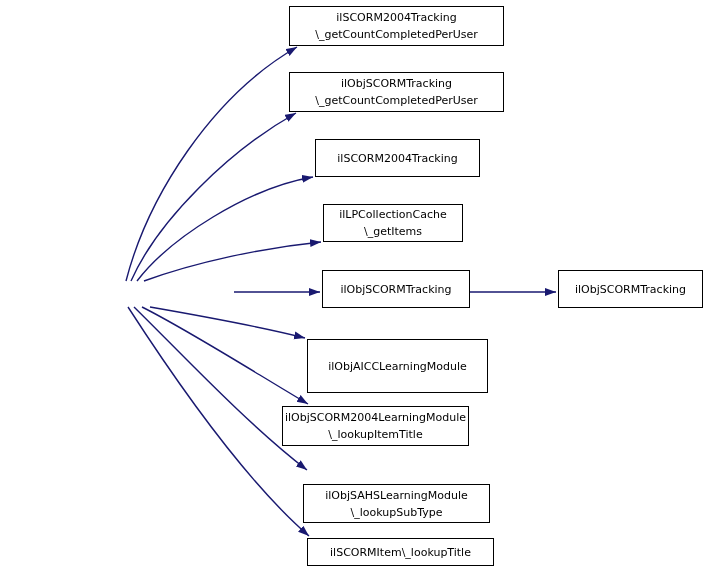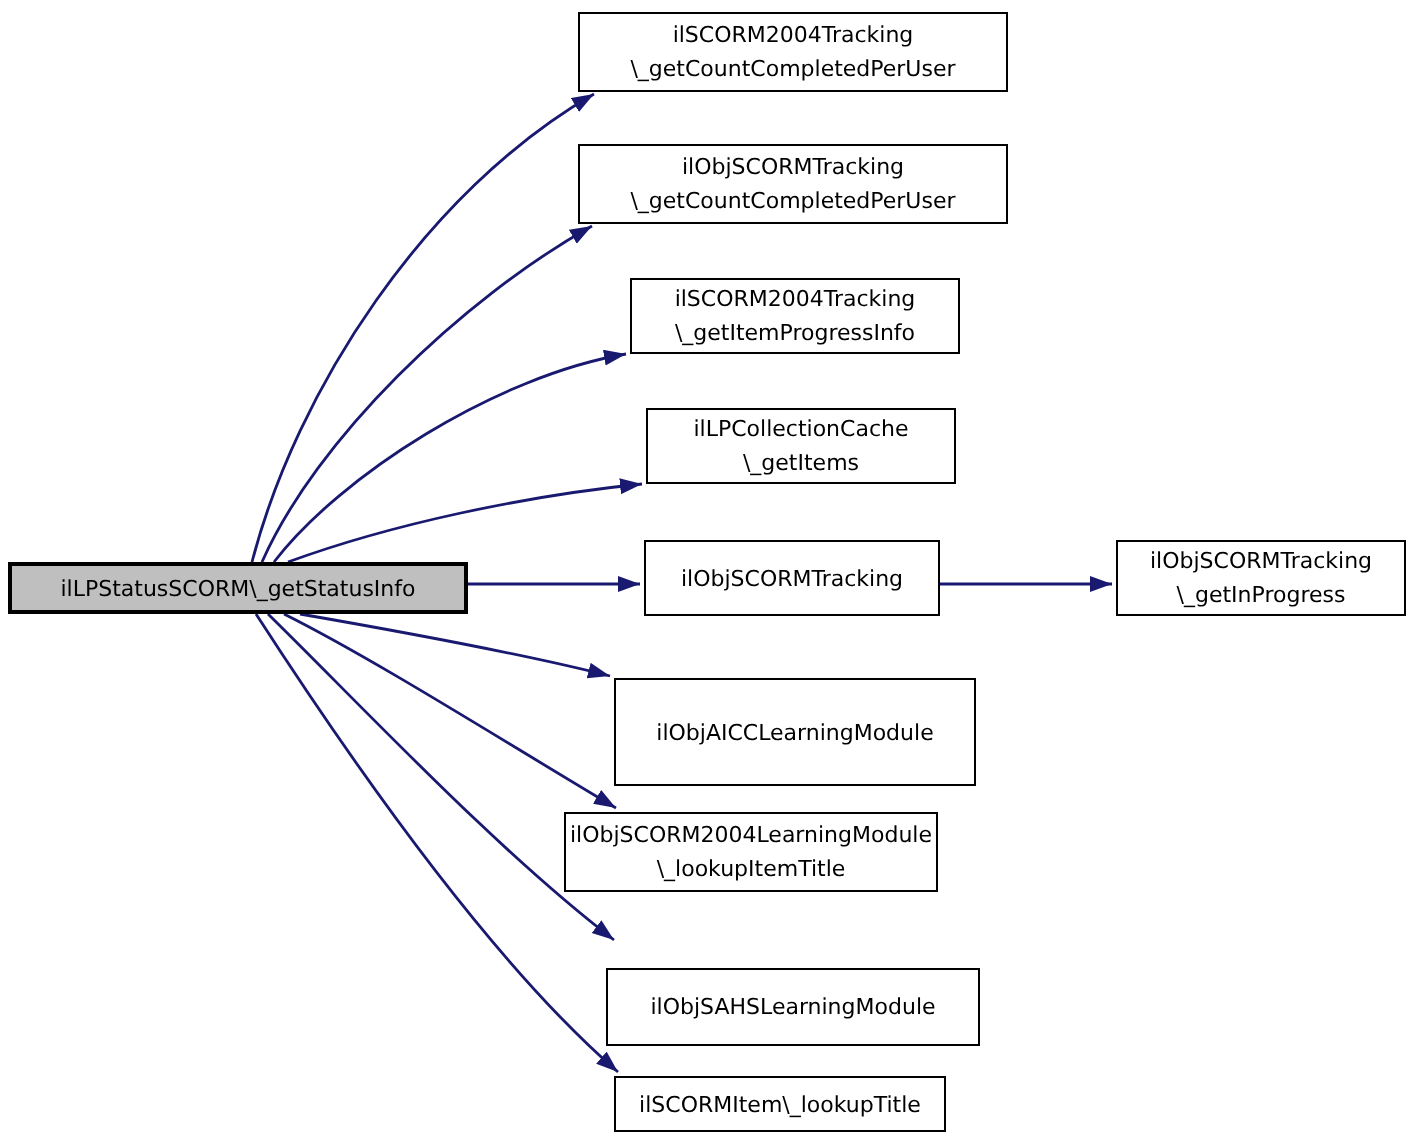--- a/index.html
+++ b/index.html
@@ -42,63 +42,59 @@
     <path class="edge" d="M137,281 C170,238 248,188 313,177" marker-end="url(#arrow)"></path>
     <path class="edge" d="M144,281 C196,262 262,248 321,242" marker-end="url(#arrow)"></path>
     <path class="edge" d="M234,292 L320,292" marker-end="url(#arrow)"></path>
     <path class="edge" d="M470,292 L556,292" marker-end="url(#arrow)"></path>
     <path class="edge" d="M150,307 C196,315 258,326 305,338" marker-end="url(#arrow)"></path>
     <path class="edge" d="M142,307 C188,330 254,372 308,404" marker-end="url(#arrow)"></path>
     <path class="edge" d="M134,307 C180,352 247,424 307,470" marker-end="url(#arrow)"></path>
     <path class="edge" d="M128,307 C170,372 242,478 309,536" marker-end="url(#arrow)"></path>
   </svg>
 
-  <div class="node main" style="left:4px;top:281px;width:230px;height:26px">
-    <div class="ln">ilLPStatusSCORM\_getStatusInfo</div>
-  </div>
 
   <div class="node" style="left:289px;top:6px;width:215px;height:40px">
     <div class="ln">ilSCORM2004Tracking</div>
     <div class="ln">\_getCountCompletedPerUser</div>
   </div>
 
   <div class="node" style="left:289px;top:72px;width:215px;height:40px">
     <div class="ln">ilObjSCORMTracking</div>
     <div class="ln">\_getCountCompletedPerUser</div>
   </div>
 
   <div class="node" style="left:315px;top:139px;width:165px;height:38px">
     <div class="ln">ilSCORM2004Tracking</div>
-    <div class="ln">\_getItemProgressInfo</div>
   </div>
 
-  <div class="node" style="left:323px;top:204px;width:155px;height:38px">
+  <div class="node" style="left:323px;top:204px;width:140px;height:38px">
     <div class="ln">ilLPCollectionCache</div>
     <div class="ln">\_getItems</div>
   </div>
 
   <div class="node" style="left:322px;top:270px;width:148px;height:38px">
     <div class="ln">ilObjSCORMTracking</div>
   </div>
 
   <div class="node" style="left:558px;top:270px;width:145px;height:38px">
     <div class="ln">ilObjSCORMTracking</div>
-    <div class="ln">\_getInProgress</div>
   </div>
 
   <div class="node" style="left:307px;top:339px;width:181px;height:54px">
     <div class="ln">ilObjAICCLearningModule</div>
   </div>
 
   <div class="node" style="left:282px;top:406px;width:187px;height:40px">
     <div class="ln">ilObjSCORM2004LearningModule</div>
     <div class="ln">\_lookupItemTitle</div>
   </div>
 
   <div class="node" style="left:303px;top:484px;width:187px;height:39px">
     <div class="ln">ilObjSAHSLearningModule</div>
+    <div class="ln">\_lookupSubType</div>
   </div>
 
-  <div class="node" style="left:307px;top:538px;width:166px;height:28px">
+  <div class="node" style="left:307px;top:538px;width:187px;height:28px">
     <div class="ln">ilSCORMItem\_lookupTitle</div>
   </div>
 
 </div>
 
 </body></html>

